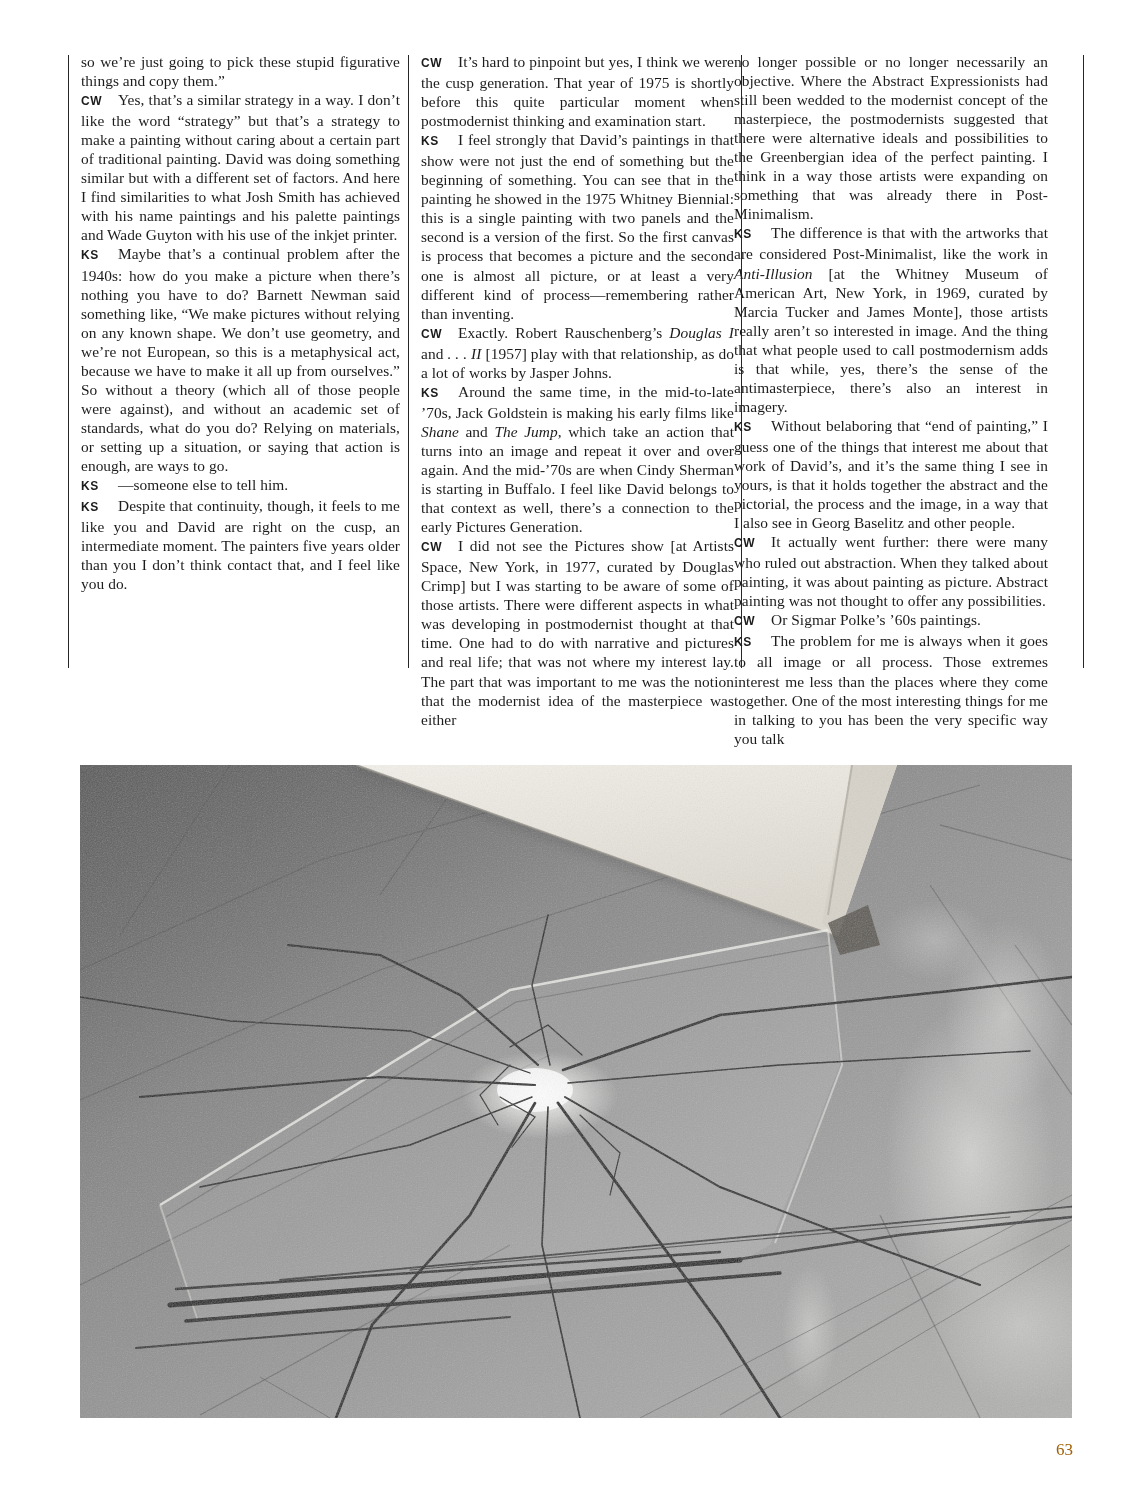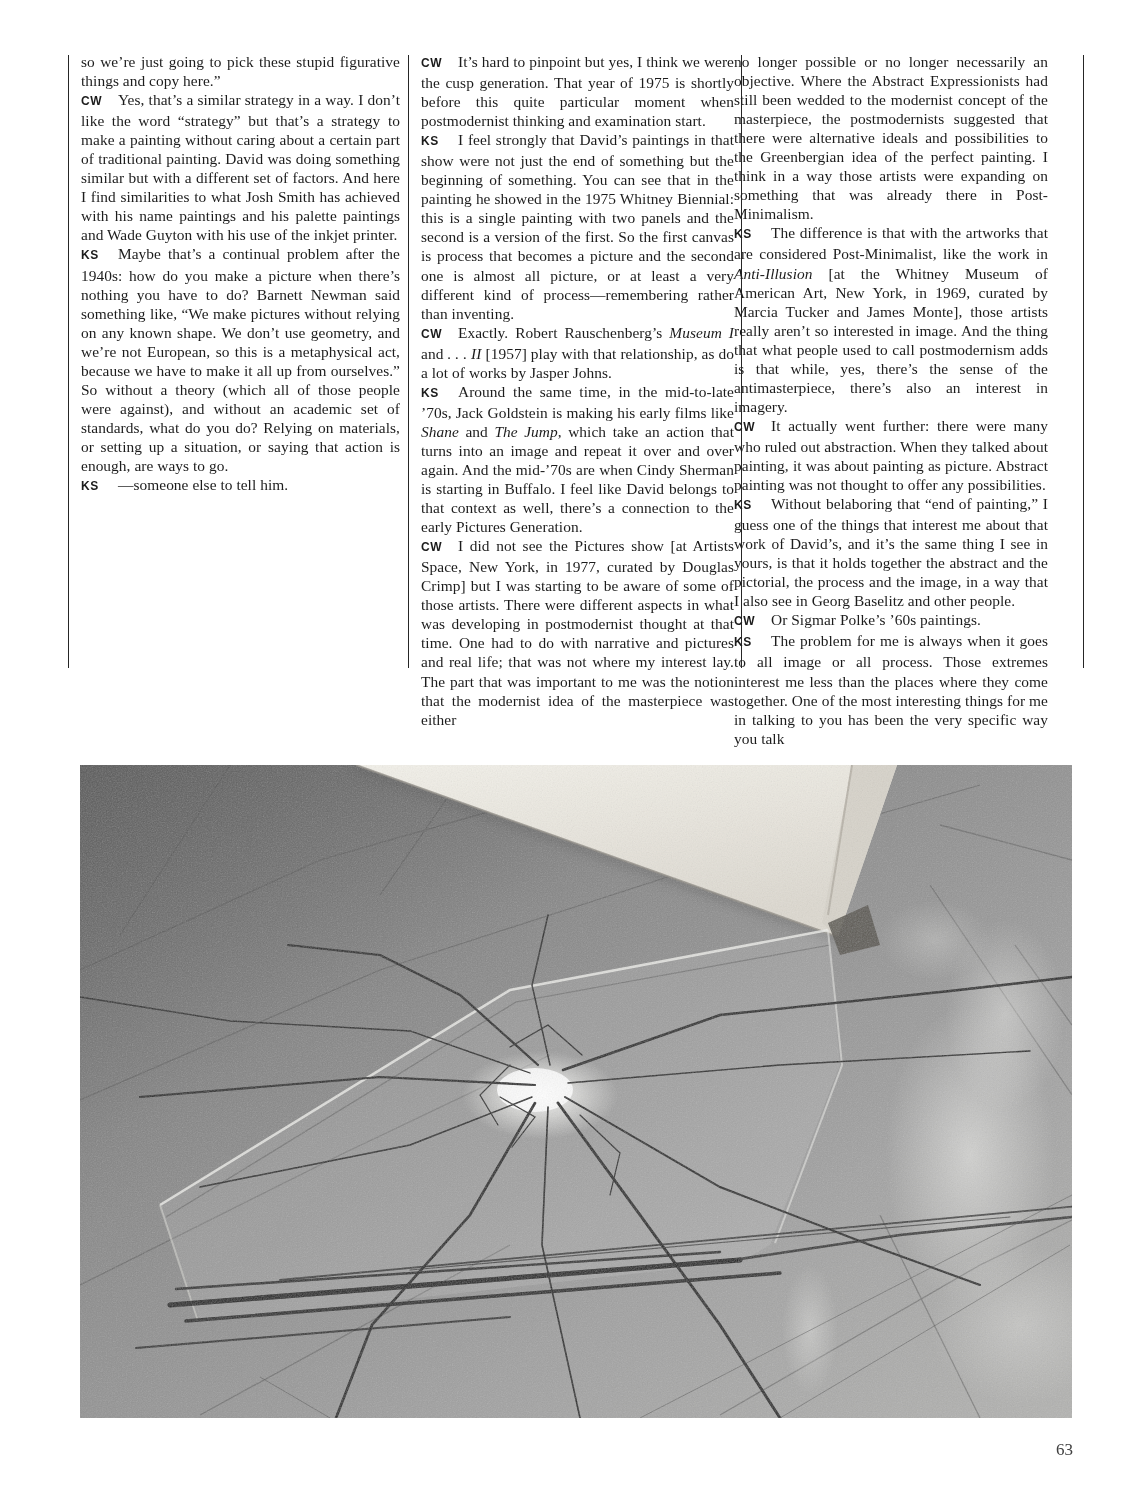--- a/index.html
+++ b/index.html
@@ -24,51 +24,52 @@
   .column:nth-child(3){left:734px;width:314px;}
   .column p{margin:0;padding:0;}
   .spk{
     font-family:"Liberation Sans", sans-serif;font-weight:bold;
     font-size:12px;letter-spacing:0.5px;
     display:inline-block;width:37px;
   }
   em{font-style:italic;margin-top:8px;}
   .photo{position:absolute;left:80px;top:765px;width:992px;height:653px;}
   .photo svg{display:block;width:100%;height:100%;}
-  .pageno{position:absolute;left:1056px;top:1440px;font-size:17px;color:#404040;}
+  .pageno{position:absolute;left:1056px;top:1440px;font-size:17px;color:#a16207;}
 </style>
 </head>
 <body>
 
 <div class="page">
 
   <div class="vrule r1"></div>
   <div class="vrule r2"></div>
   <div class="vrule r3"></div>
   <div class="vrule r4"></div>
 
   <div class="columns">
       <div class="column">
-        <p>so we’re just going to pick these stupid figurative things and copy here.”</p>
+        <p>so we’re just going to pick these stupid figurative things and copy them.”</p>
         <p><span class="spk">CW</span>Yes, that’s a similar strategy in a way. I don’t like the word “strategy” but that’s a strategy to make a painting without caring about a certain part of traditional painting. David was doing something similar but with a different set of factors. And here I find similarities to what Josh Smith has achieved with his name paintings and his palette paintings and Wade Guyton with his use of the inkjet printer.</p>
         <p><span class="spk">KS</span>Maybe that’s a continual problem after the 1940s: how do you make a picture when there’s nothing you have to do? Barnett Newman said something like, “We make pictures without relying on any known shape. We don’t use geometry, and we’re not European, so this is a metaphysical act, because we have to make it all up from ourselves.” So without a theory (which all of those people were against), and without an academic set of standards, what do you do? Relying on materials, or setting up a situation, or saying that action is enough, are ways to go.</p>
         <p><span class="spk">KS</span>—someone else to tell him.</p>
+        <p><span class="spk">KS</span>Despite that continuity, though, it feels to me like you and David are right on the cusp, an intermediate moment. The painters five years older than you I don’t think contact that, and I feel like you do.</p>
       </div>
       <div class="column">
         <p><span class="spk">CW</span>It’s hard to pinpoint but yes, I think we were the cusp generation. That year of 1975 is shortly before this quite particular moment when postmodernist thinking and examination start.</p>
         <p><span class="spk">KS</span>I feel strongly that David’s paintings in that show were not just the end of something but the beginning of something. You can see that in the painting he showed in the 1975 Whitney Biennial: this is a single painting with two panels and the second is a version of the first. So the first canvas is process that becomes a picture and the second one is almost all picture, or at least a very different kind of process—remembering rather than inventing.</p>
-        <p><span class="spk">CW</span>Exactly. Robert Rauschenberg’s <em>Museum I</em> and <em>. . . II</em> [1957] play with that relationship, as do a lot of works by Jasper Johns.</p>
+        <p><span class="spk">CW</span>Exactly. Robert Rauschenberg’s <em>Douglas I</em> and <em>. . . II</em> [1957] play with that relationship, as do a lot of works by Jasper Johns.</p>
         <p><span class="spk">KS</span>Around the same time, in the mid-to-late ’70s, Jack Goldstein is making his early films like <em>Shane</em> and <em>The Jump</em>, which take an action that turns into an image and repeat it over and over again. And the mid-’70s are when Cindy Sherman is starting in Buffalo. I feel like David belongs to that context as well, there’s a connection to the early Pictures Generation.</p>
         <p><span class="spk">CW</span>I did not see the Pictures show [at Artists Space, New York, in 1977, curated by Douglas Crimp] but I was starting to be aware of some of those artists. There were different aspects in what was developing in postmodernist thought at that time. One had to do with narrative and pictures and real life; that was not where my interest lay. The part that was important to me was the notion that the modernist idea of the masterpiece was either</p>
       </div>
       <div class="column">
         <p>no longer possible or no longer necessarily an objective. Where the Abstract Expressionists had still been wedded to the modernist concept of the masterpiece, the postmodernists suggested that there were alternative ideals and possibilities to the Greenbergian idea of the perfect painting. I think in a way those artists were expanding on something that was already there in Post-Minimalism.</p>
         <p><span class="spk">KS</span>The difference is that with the artworks that are considered Post-Minimalist, like the work in <em>Anti-Illusion</em> [at the Whitney Museum of American Art, New York, in 1969, curated by Marcia Tucker and James Monte], those artists really aren’t so interested in image. And the thing that what people used to call postmodernism adds is that while, yes, there’s the sense of the antimasterpiece, there’s also an interest in imagery.</p>
+        <p><span class="spk">KS</span>Without belaboring that “end of painting,” I guess one of the things that interest me about that work of David’s, and it’s the same thing I see in yours, is that it holds together the abstract and the pictorial, the process and the image, in a way that I also see in Georg Baselitz and other people.</p>
         <p><span class="spk">CW</span>It actually went further: there were many who ruled out abstraction. When they talked about painting, it was about painting as picture. Abstract painting was not thought to offer any possibilities.</p>
-        <p><span class="spk">KS</span>Without belaboring that “end of painting,” I guess one of the things that interest me about that work of David’s, and it’s the same thing I see in yours, is that it holds together the abstract and the pictorial, the process and the image, in a way that I also see in Georg Baselitz and other people.</p>
         <p><span class="spk">CW</span>Or Sigmar Polke’s ’60s paintings.</p>
         <p><span class="spk">KS</span>The problem for me is always when it goes to all image or all process. Those extremes interest me less than the places where they come together. One of the most interesting things for me in talking to you has been the very specific way you talk</p>
       </div>
     </div>
 
   <div class="photo" role="img" aria-label="Black-and-white photograph of a large shattered glass pane lying on a tiled studio floor, cracks radiating from a bright impact point; the corner of a white canvas rests on the floor at top">
     <svg viewBox="0 0 992 653" preserveAspectRatio="none">
       <defs>
         <linearGradient id="floor" x1="0" y1="0" x2="1" y2="1">
           <stop offset="0" stop-color="#6f6f6f"></stop>

